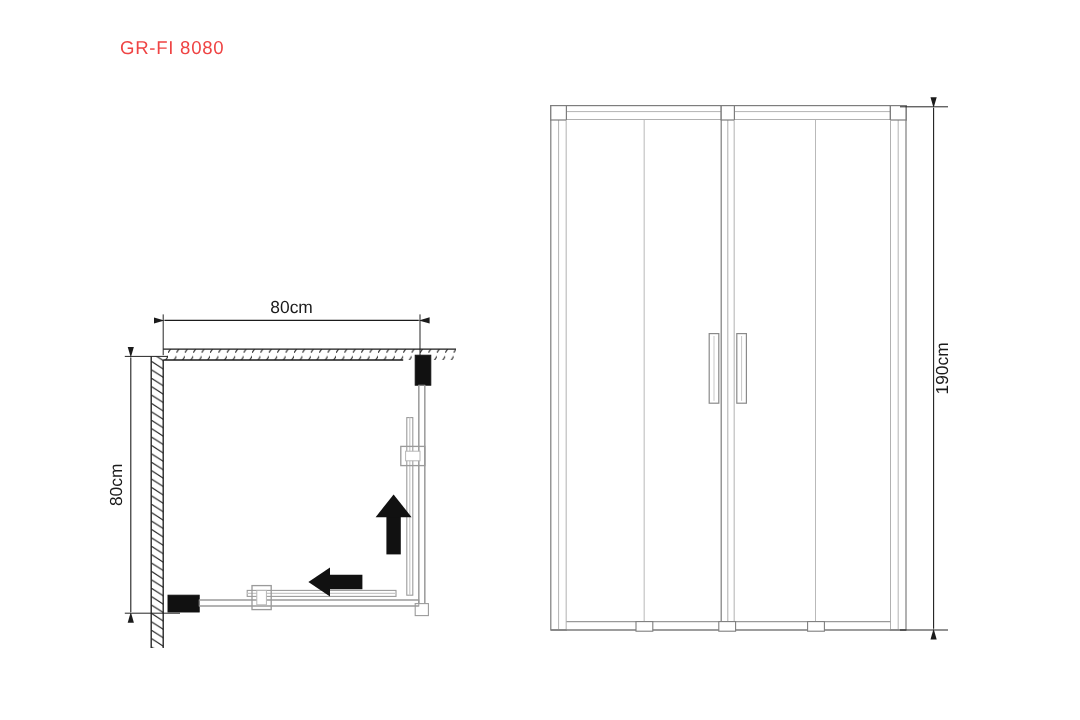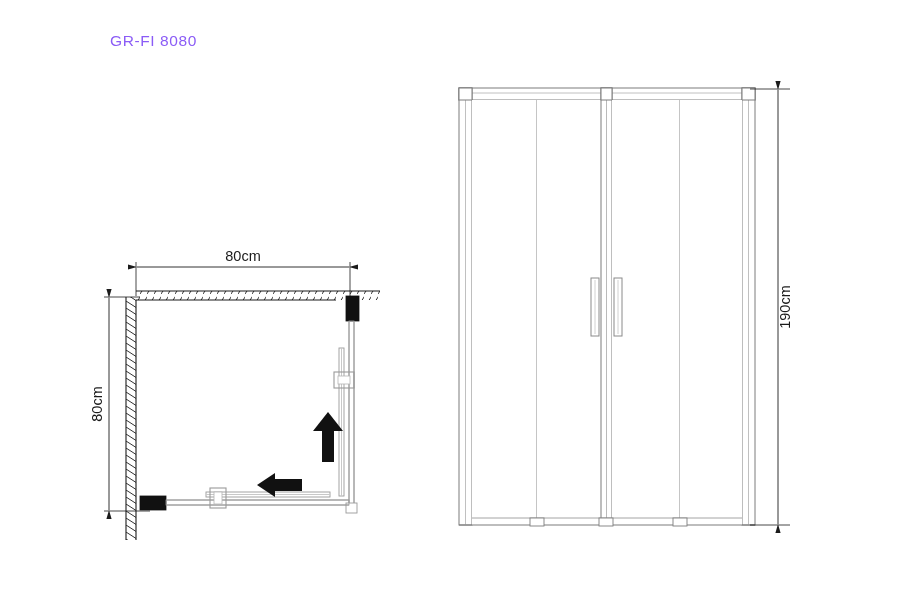--- a/index.html
+++ b/index.html
@@ -20,24 +20,23 @@
     top: 0;
     width: 900px;
     height: 600px;
   }
   .title-text {
     position: absolute;
     left: 100px;
     top: 32px;
     font-size: 15.5px;
     letter-spacing: 0.6px;
-    color: #8b5cf6;
+    color: #ef4444;
     font-family: "Liberation Sans", sans-serif;
     white-space: nowrap;
-    margin-left: 10px;
   }
   svg {
     position: absolute;
     left: 0;
     top: 0;
     display: block;
   }
   .dim-label {
     font-family: "Liberation Sans", sans-serif;
     font-size: 14.5px;

